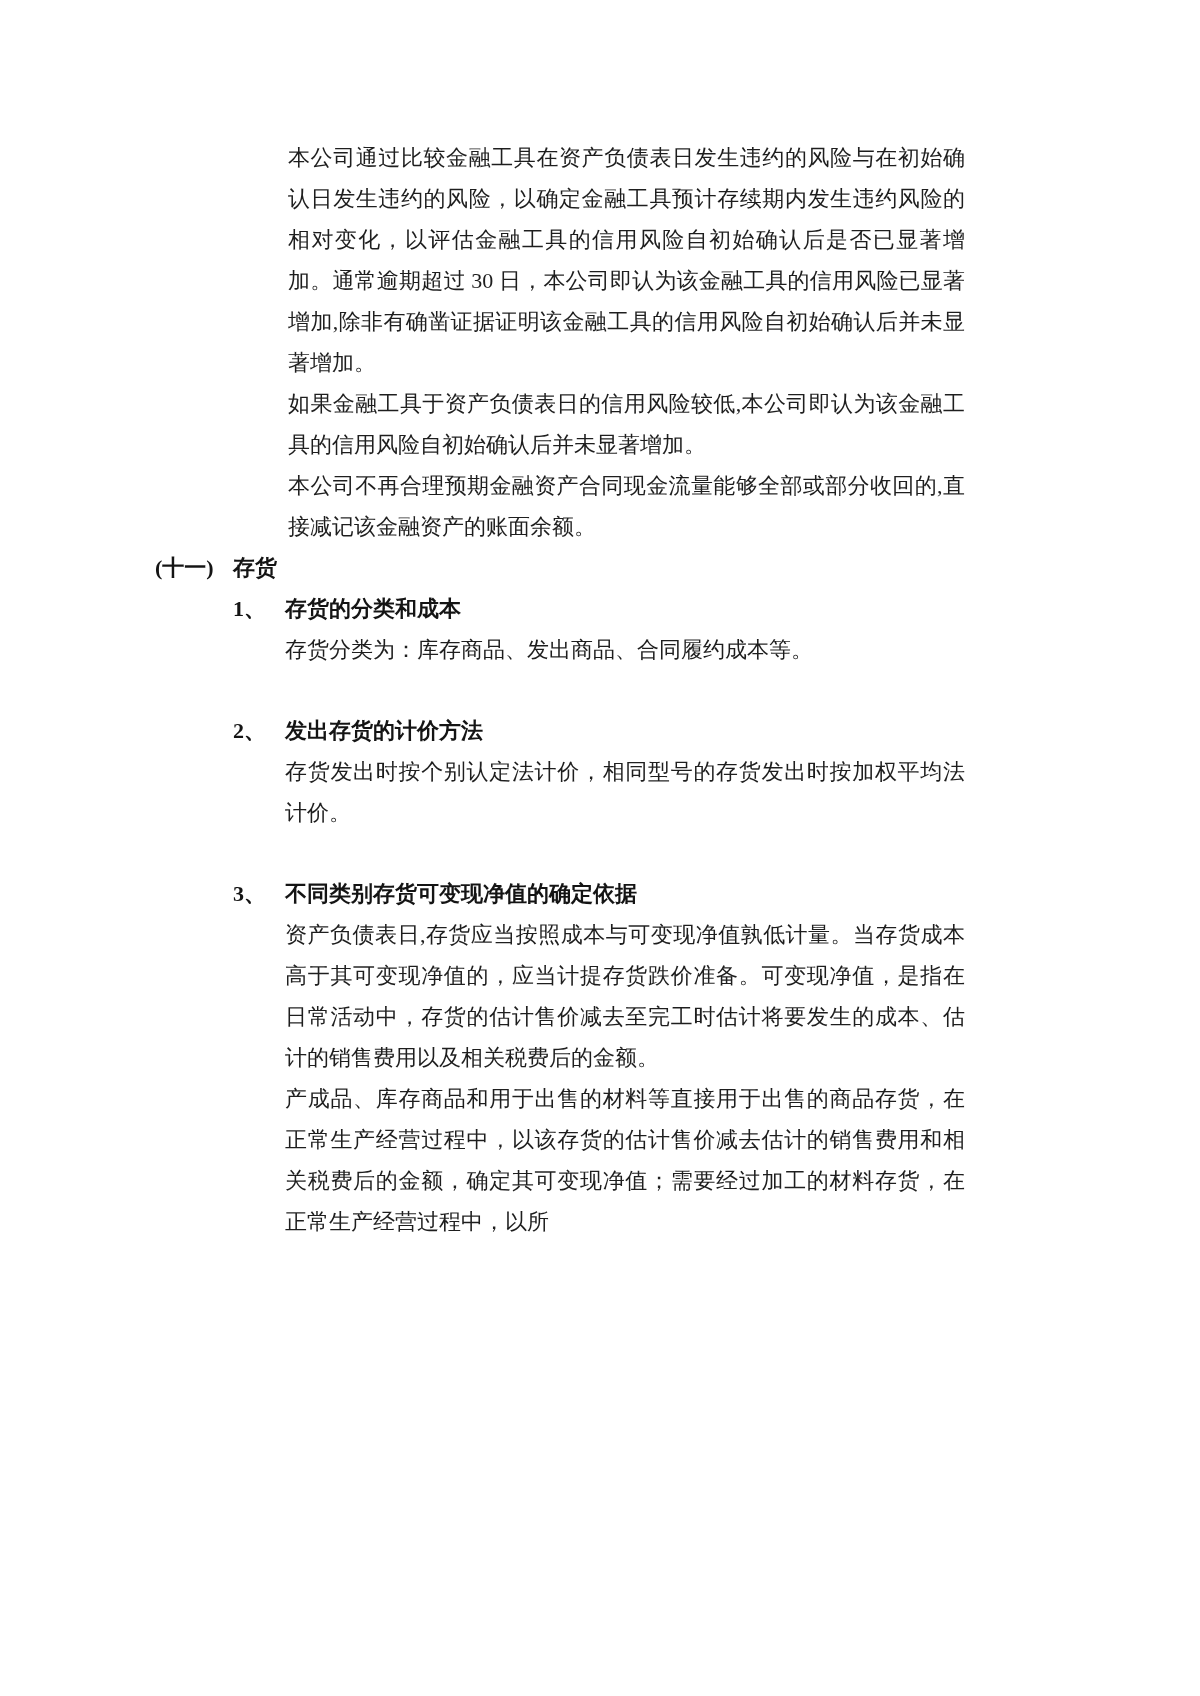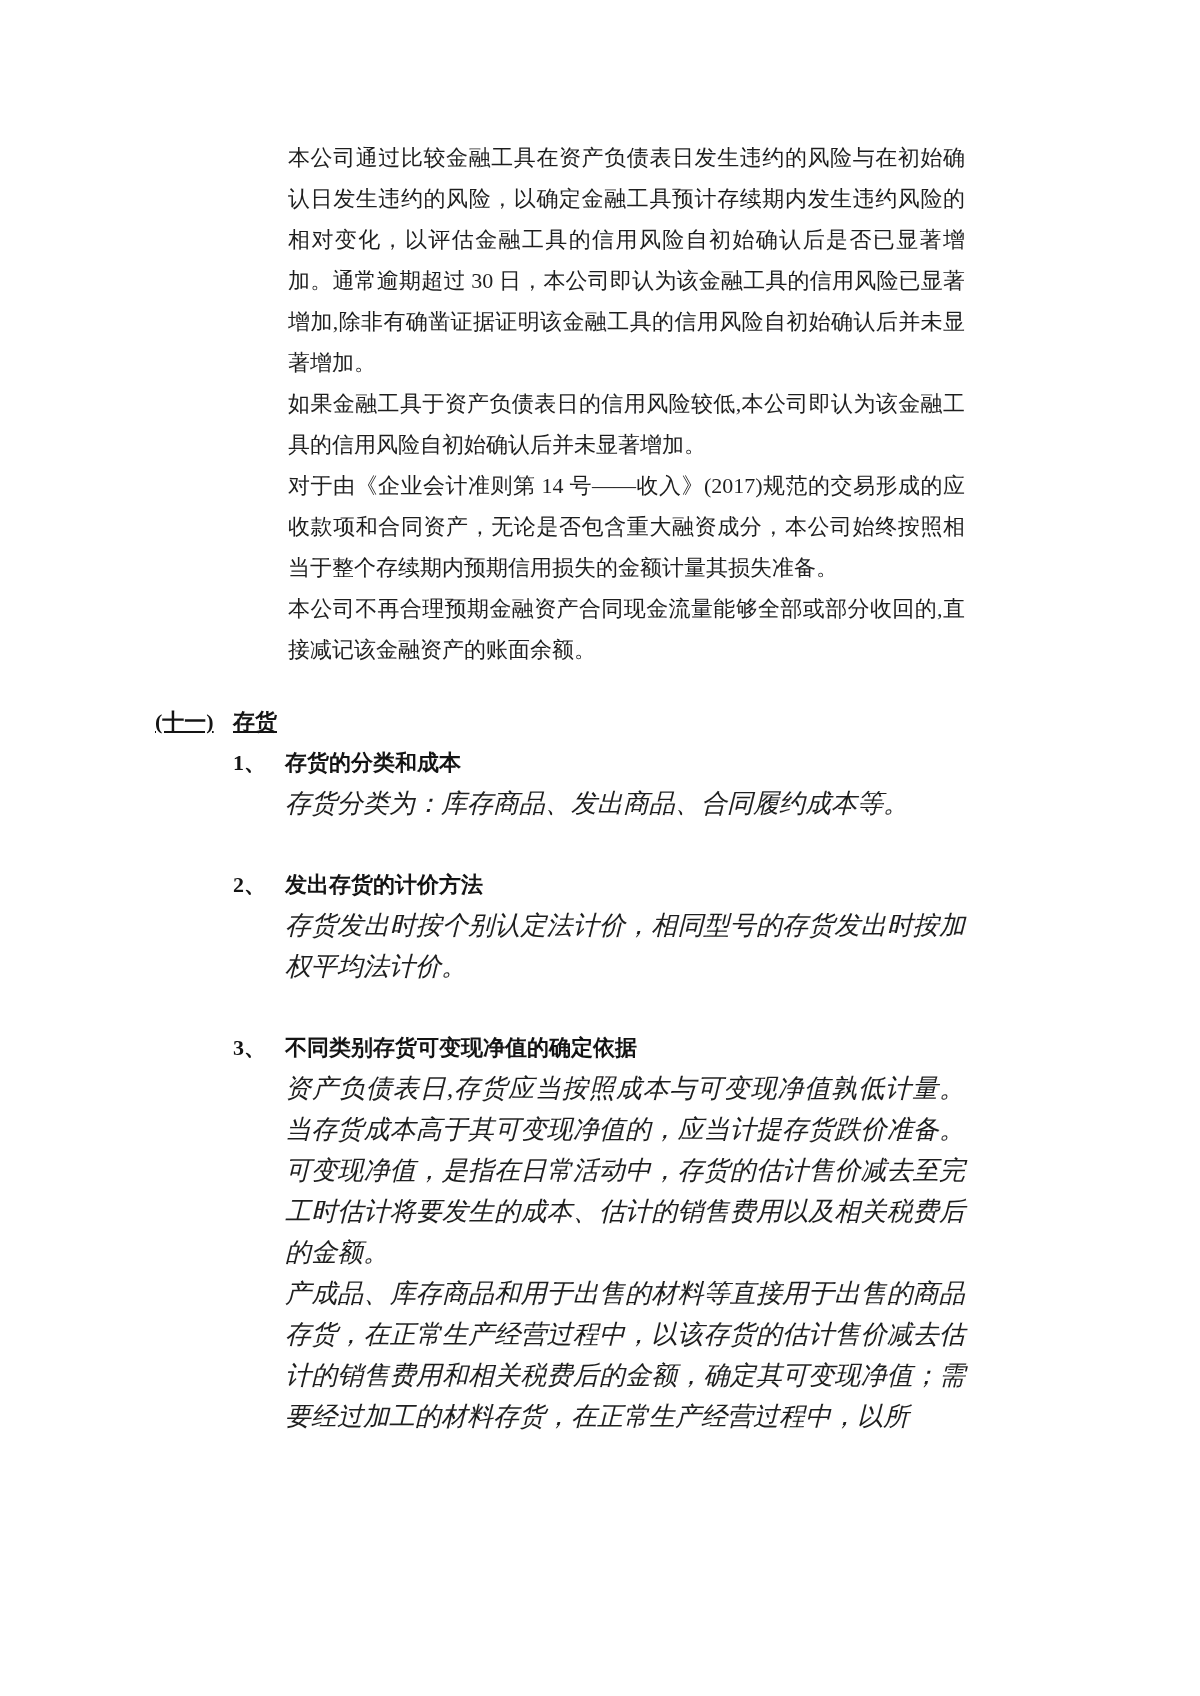--- a/index.html
+++ b/index.html
@@ -29,26 +29,24 @@
     font-size: 22px;
     line-height: 41px;
   }
   .intro p {
     margin: 0;
     text-align: justify;
   }
   .section-heading {
     display: flex;
     margin-left: 155px;
-    margin-top: 31px;
     font-size: 22px;
     line-height: 41px;
     font-weight: bold;
     color: #141414;
-    text-decoration: underline;
   }
   .sec-num {
     display: inline-block;
     width: 78px;
     flex: 0 0 78px;
   }
   .subsection { margin: 0; }
   .sub-heading {
     display: flex;
     margin-left: 233px;
@@ -58,41 +56,39 @@
     color: #141414;
   }
   .sub-num {
     display: inline-block;
     width: 52px;
     flex: 0 0 52px;
   }
   .sub-body {
     margin-left: 285px;
     width: 680px;
-    font-size: 26px;
+    font-size: 22px;
     line-height: 41px;
-    font-style: italic;
   }
   .sub-body p {
     margin: 0;
     text-align: justify;
   }
   .subsection-gap {
     margin-top: 40px;
   }
 </style>
 </head>
 <body>
 
 <div class="page">
 
   <div class="intro">
     <p>本公司通过比较金融工具在资产负债表日发生违约的风险与在初始确认日发生违约的风险，以确定金融工具预计存续期内发生违约风险的相对变化，以评估金融工具的信用风险自初始确认后是否已显著增加。通常逾期超过 30 日，本公司即认为该金融工具的信用风险已显著增加,除非有确凿证据证明该金融工具的信用风险自初始确认后并未显著增加。</p>
     <p>如果金融工具于资产负债表日的信用风险较低,本公司即认为该金融工具的信用风险自初始确认后并未显著增加。</p>
-    <p>对于由《企业会计准则第 14 号——收入》(2017)规范的交易形成的应收款项和合同资产，无论是否包含重大融资成分，本公司始终按照相当于整个存续期内预期信用损失的金额计量其损失准备。</p>
     <p>本公司不再合理预期金融资产合同现金流量能够全部或部分收回的,直接减记该金融资产的账面余额。</p>
   </div>
 
   <div class="section-heading">
     <span class="sec-num">(十一)</span>
     <span class="sec-title">存货</span>
   </div>
 
   <div class="subsection">
     <div class="sub-heading">

